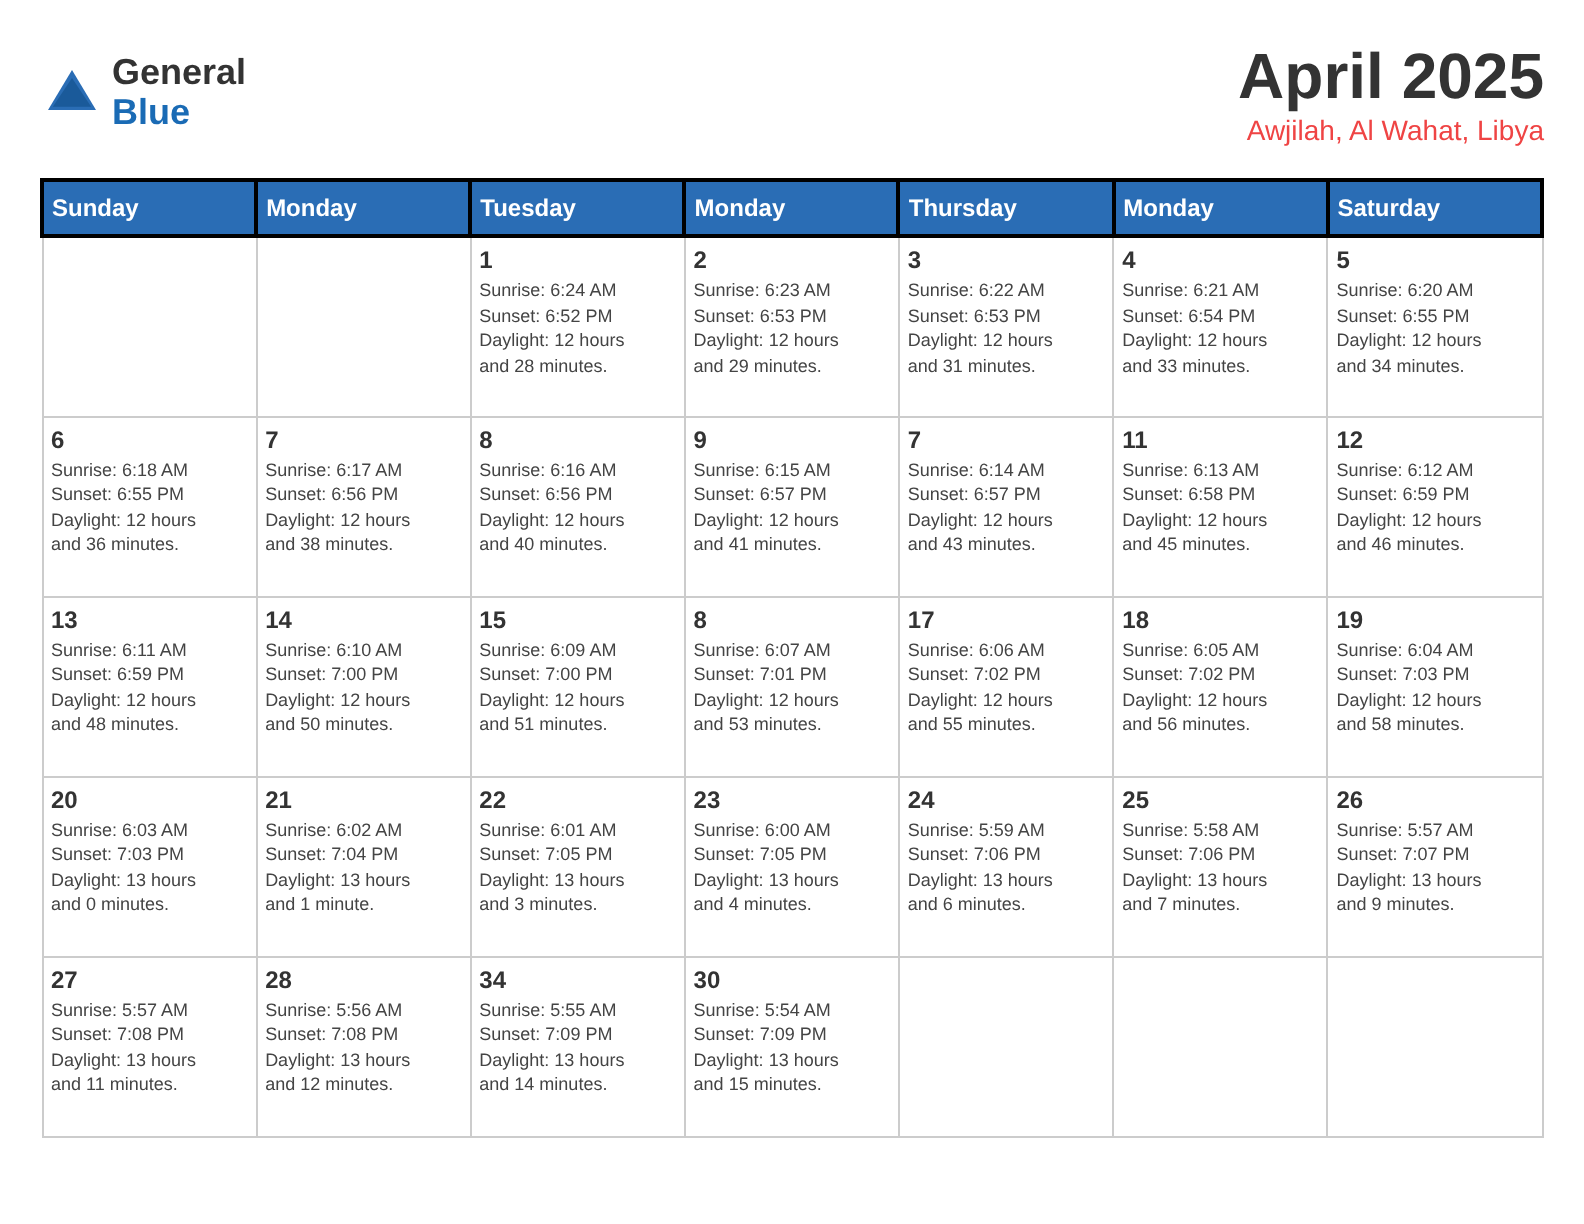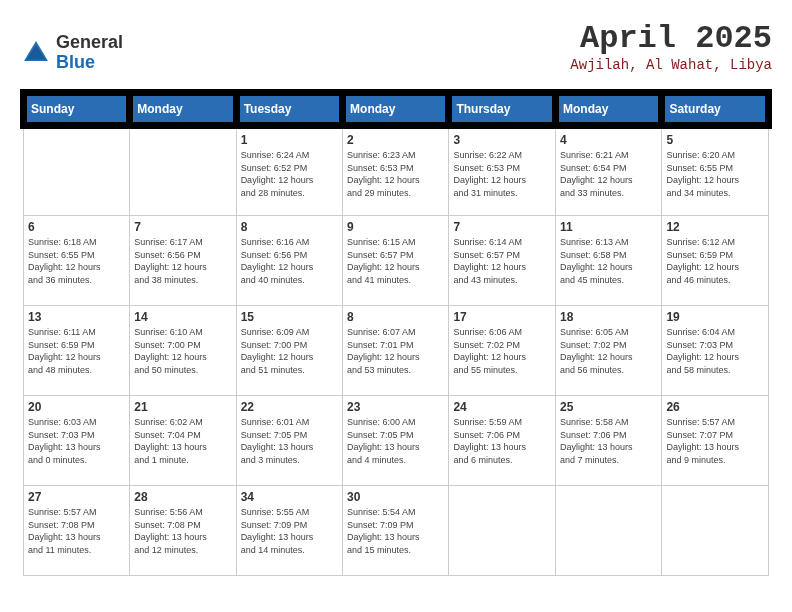--- a/index.html
+++ b/index.html
@@ -6,65 +6,64 @@
     body {
       font-family: Arial, sans-serif;
       background: #fff;
       width: 792px;
       min-height: 612px;
       padding: 20px;
     }
     .header {
       display: flex;
       justify-content: space-between;
-      align-items: flex-end;
+      align-items: center;
       margin-bottom: 16px;
     }
     .logo {
       display: flex;
       align-items: center;
       gap: 4px;
     }
     .logo-text {
       font-size: 18px;
       font-weight: bold;
       line-height: 1.1;
     }
     .logo-text .general { color: #333; }
     .logo-text .blue { color: #1a6bb5; }
     .logo-icon {
       width: 32px;
       height: 32px;
     }
     .title-block {
       text-align: right;
-      font-family: Liberation Mono, monospace;
     }
     .month-title {
       font-size: 32px;
       font-weight: bold;
       color: #333;
     }
     .location {
       font-size: 14px;
-      color: #7f1d1d;
+      color: #ef4444;
     }
     .calendar {
       width: 100%;
       border-collapse: collapse;
       font-size: 10px;
     }
     .calendar th {
       background-color: #2a6db5;
       color: #fff;
       padding: 6px 4px;
       text-align: left;
       font-size: 12px;
       font-weight: bold;
-      border: 7px solid #000000;
+      border: 2px solid #000000;
     }
     .calendar td {
       border: 1px solid #ccc;
       vertical-align: top;
       padding: 4px;
       height: 90px;
       width: 108px;
       background: #fff;
     }
     .day-num {

